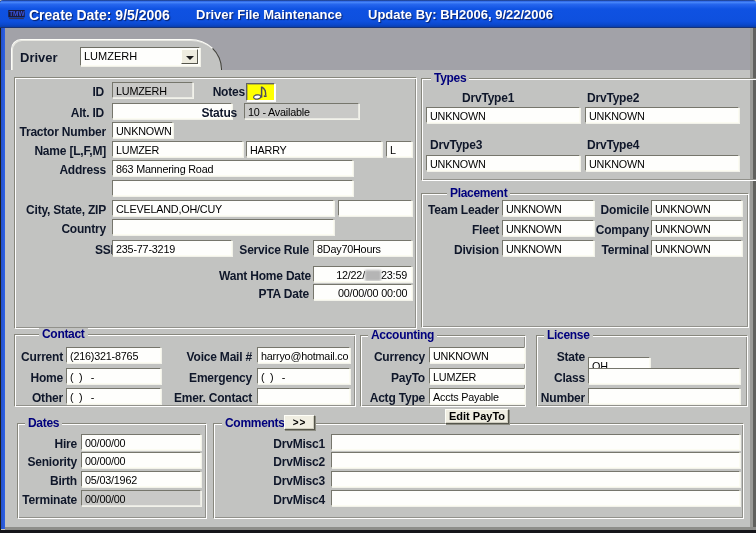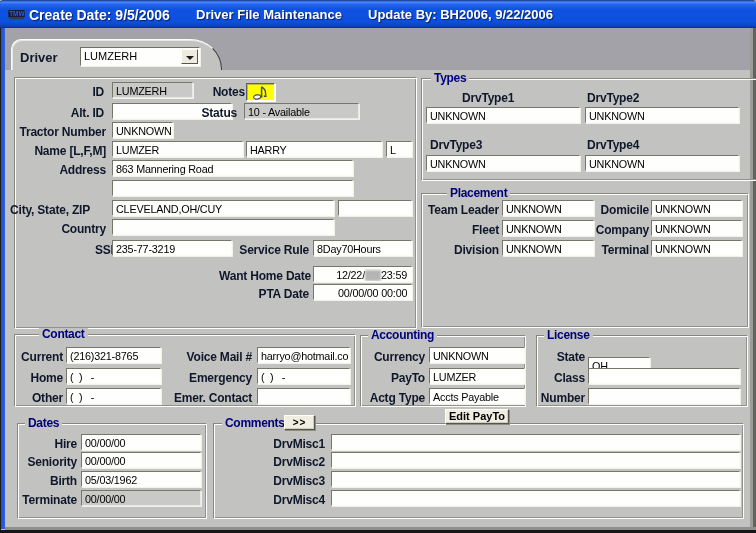--- a/index.html
+++ b/index.html
@@ -100,21 +100,21 @@
   <div class="fld ro" style="left:244px; top:103px; width:115px;">10 - Available</div>
   <div class="lbl" style="left:16px; top:125px; width:90px;">Tractor Number</div>
   <div class="fld" style="left:112px; top:122px; width:61px;">UNKNOWN</div>
   <div class="lbl" style="left:16px; top:144px; width:90px;">Name [L,F,M]</div>
   <div class="fld" style="left:112px; top:141px; width:131px;">LUMZER</div>
   <div class="fld" style="left:246px; top:141px; width:136px;">HARRY</div>
   <div class="fld" style="left:386px; top:141px; width:26px;">L</div>
   <div class="lbl" style="left:16px; top:163px; width:90px;">Address</div>
   <div class="fld" style="left:112px; top:160px; width:241px;">863 Mannering Road</div>
   <div class="fld" style="left:112px; top:180px; width:241px;"></div>
-  <div class="lbl" style="left:0; top:203px; width:90px;">City, State, ZIP</div>
+  <div class="lbl" style="left:16px; top:203px; width:90px;">City, State, ZIP</div>
   <div class="fld" style="left:112px; top:200px; width:222px;">CLEVELAND,OH/CUY</div>
   <div class="fld" style="left:338px; top:200px; width:74px;"></div>
   <div class="lbl" style="left:16px; top:222px; width:90px;">Country</div>
   <div class="fld" style="left:112px; top:219px; width:222px;"></div>
   <div class="lbl" style="left:16px; top:243px; width:103px;">SSN</div>
   <div class="fld" style="left:112px; top:240px; width:120px;">235-77-3219</div>
   <div class="lbl" style="left:219px; top:243px; width:90px;">Service Rule</div>
   <div class="fld" style="left:313px; top:240px; width:99px;">8Day70Hours</div>
   <div class="lbl" style="left:219px; top:269px; width:90px;">Want Home Date</div>
   <div class="fld" style="left:313px; top:266px; width:99px; text-align:right; padding-right:4px;">12/22/<span style="display:inline-block;width:16px;height:11px;background:#b5b5b5;border-radius:1px;filter:blur(1.2px);vertical-align:-2px;"></span>23:59</div>

